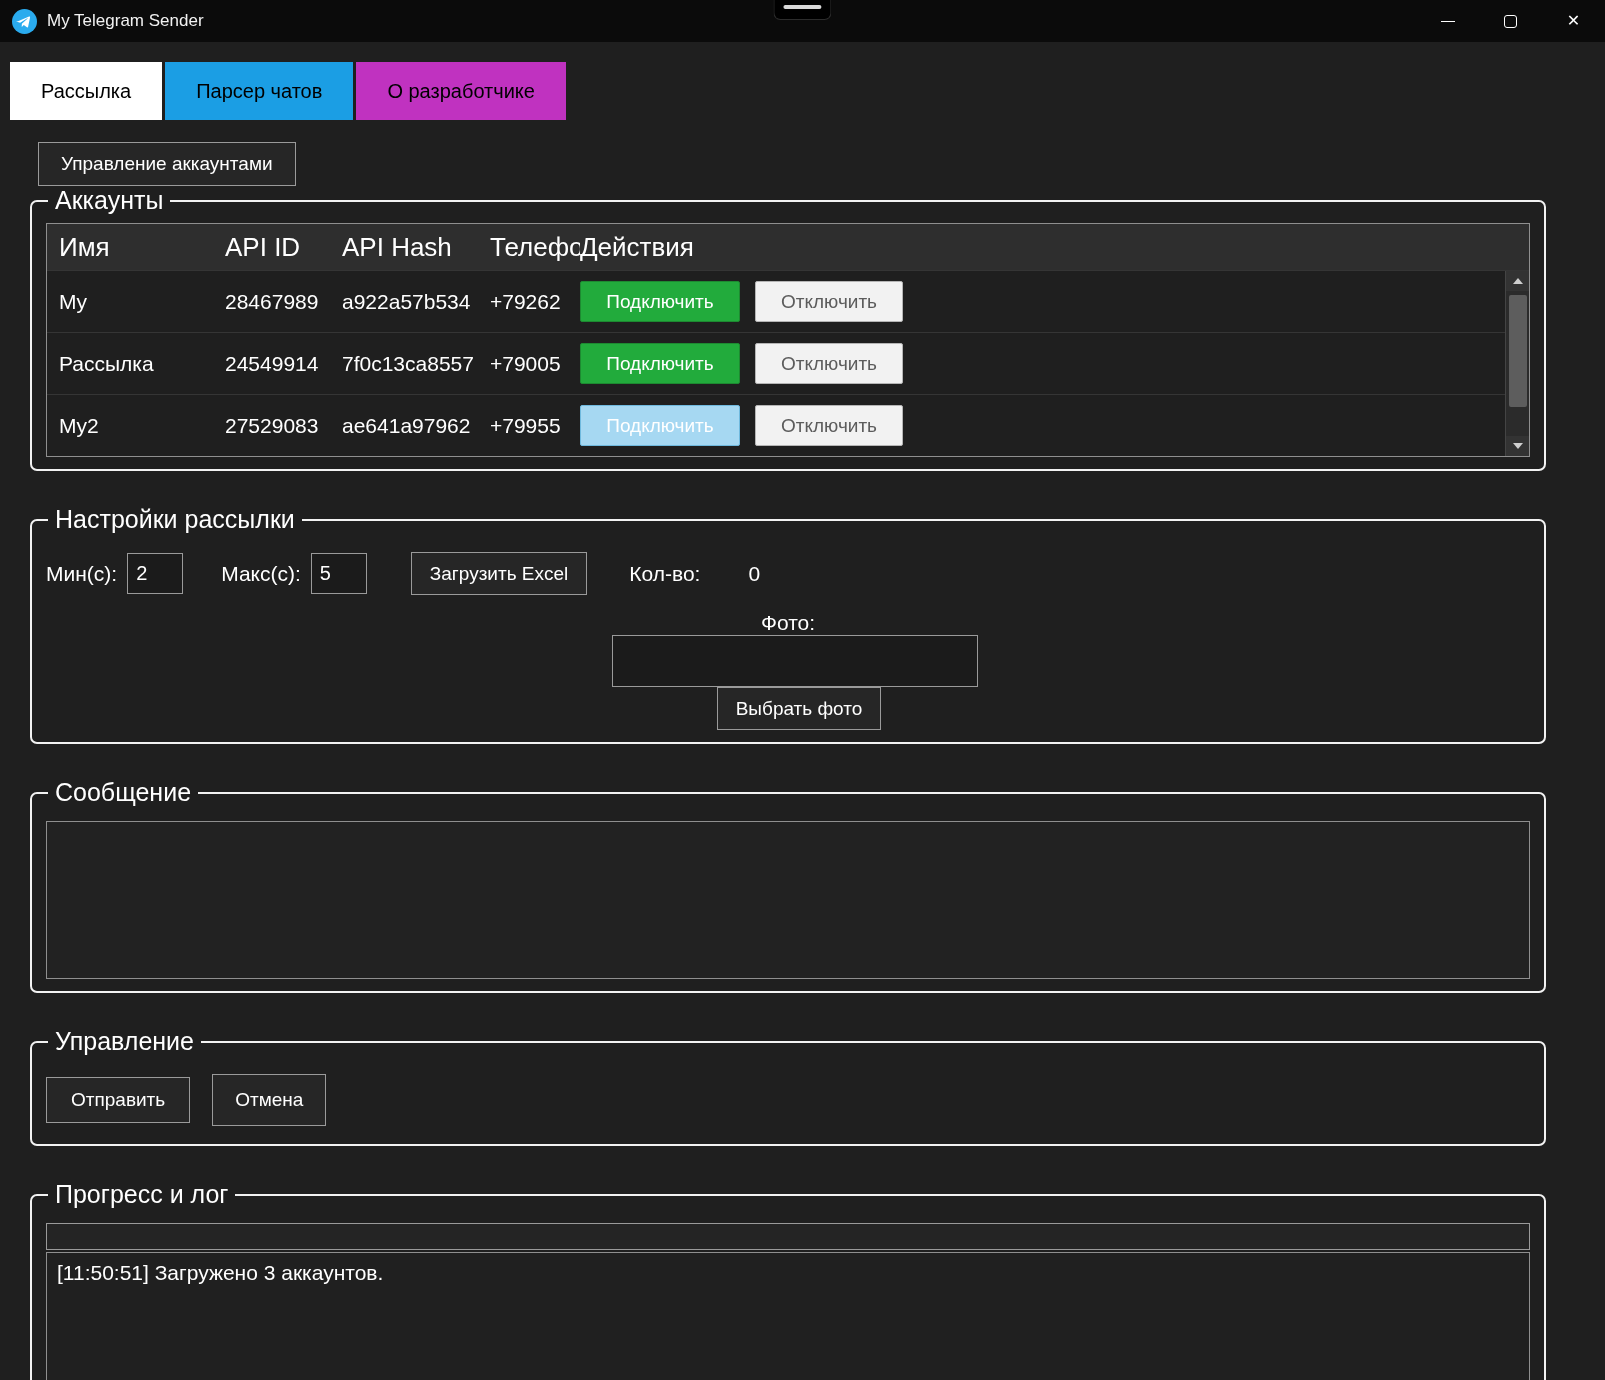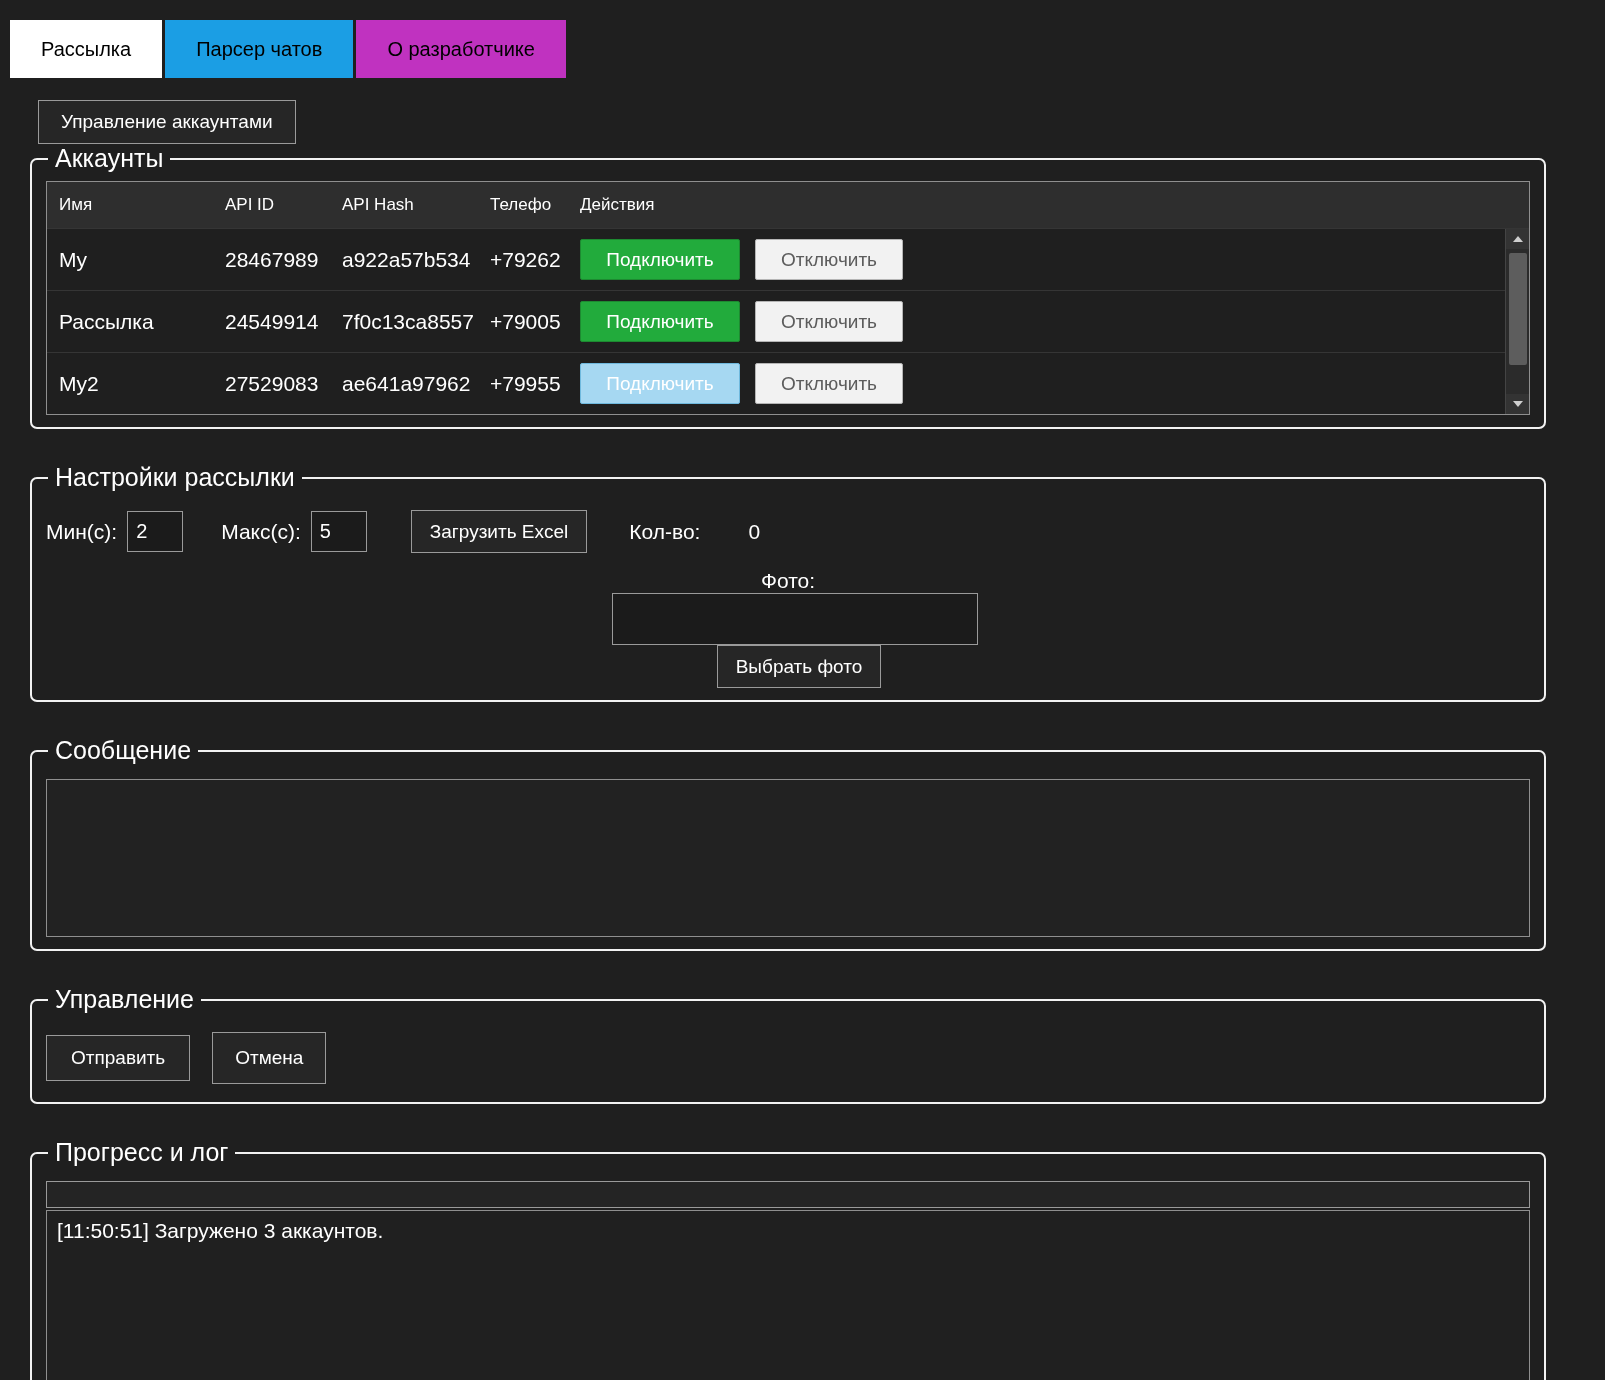--- a/index.html
+++ b/index.html
@@ -59,21 +59,21 @@
     padding: 8px 14px 12px 14px;
   }
   fieldset.group legend { font-size: 25px; color: #ffffff; padding: 0 7px; margin-left: 2px; }
   .group + .group, .mt { margin-top: 34px; }
   .accounts-group { margin-top: 32px; }
 
   
   .table { position: relative; border: 1px solid #8f8f8f; background: #212121; overflow: hidden; }
   .t-head {
     display: flex; align-items: center; height: 46px;
-    background: #2e2e2e; font-size: 17px;
+    background: #2e2e2e; font-size: 26px;
   }
   .t-row {
     display: flex; align-items: center; height: 62px;
     border-top: 1px solid #353535; font-size: 21px; background: #1f1f1f;
   }
   .col-name   { width: 178px; padding-left: 12px; overflow: hidden; white-space: nowrap; }
   .col-apiid  { width: 117px; overflow: hidden; white-space: nowrap; }
   .col-hash   { width: 148px; overflow: hidden; white-space: nowrap; }
   .col-phone  { width: 90px;  overflow: hidden; white-space: nowrap; }
   .col-actions{ flex: 1; display: flex; align-items: center; gap: 15px; padding-right: 18px; }
@@ -142,20 +142,45 @@
     border: 1px solid #8f8f8f; margin-top: 2px;
     font-size: 21px; padding: 8px 10px; overflow: hidden;
   }
   .log-line { white-space: pre-wrap; }
 </style>
 </head>
 <body>
 
 <div class="window">
 
+  <div class="titlebar">
+    <span class="app-icon">
+      <svg viewBox="0 0 24 24" width="25" height="25">
+        <circle cx="12" cy="12" r="12" fill="#2aabee"></circle>
+        <path d="M5.2 11.9l11.2-4.6c.62-.25 1.12.13.92.96l-1.9 8.9c-.14.63-.55.78-1.1.48l-3-2.2-1.45 1.4c-.16.16-.3.3-.6.3l.21-3.05 5.52-5c.24-.21-.05-.33-.37-.12l-6.82 4.3-2.94-.92c-.64-.2-.65-.64.13-.95z" fill="#ffffff"></path>
+      </svg>
+    </span>
+    <span class="title-text">My Telegram Sender</span>
+
+    <div class="notch">
+      <div class="notch-bar"></div>
+    </div>
+
+    <div class="win-controls">
+      <div class="win-btn">
+          <span class="min-glyph"></span>
+        </div>
+      <div class="win-btn">
+          <span class="max-glyph"></span>
+        </div>
+      <div class="win-btn">
+          <span class="close-glyph">✕</span>
+        </div>
+    </div>
+  </div>
 
   <div class="tabbar">
     <div class="tab tab-active">Рассылка</div>
     <div class="tab tab-parser">Парсер чатов</div>
     <div class="tab tab-about">О разработчике</div>
   </div>
 
   <div class="content">
 
     <button class="btn manage-btn">Управление аккаунтами</button>

